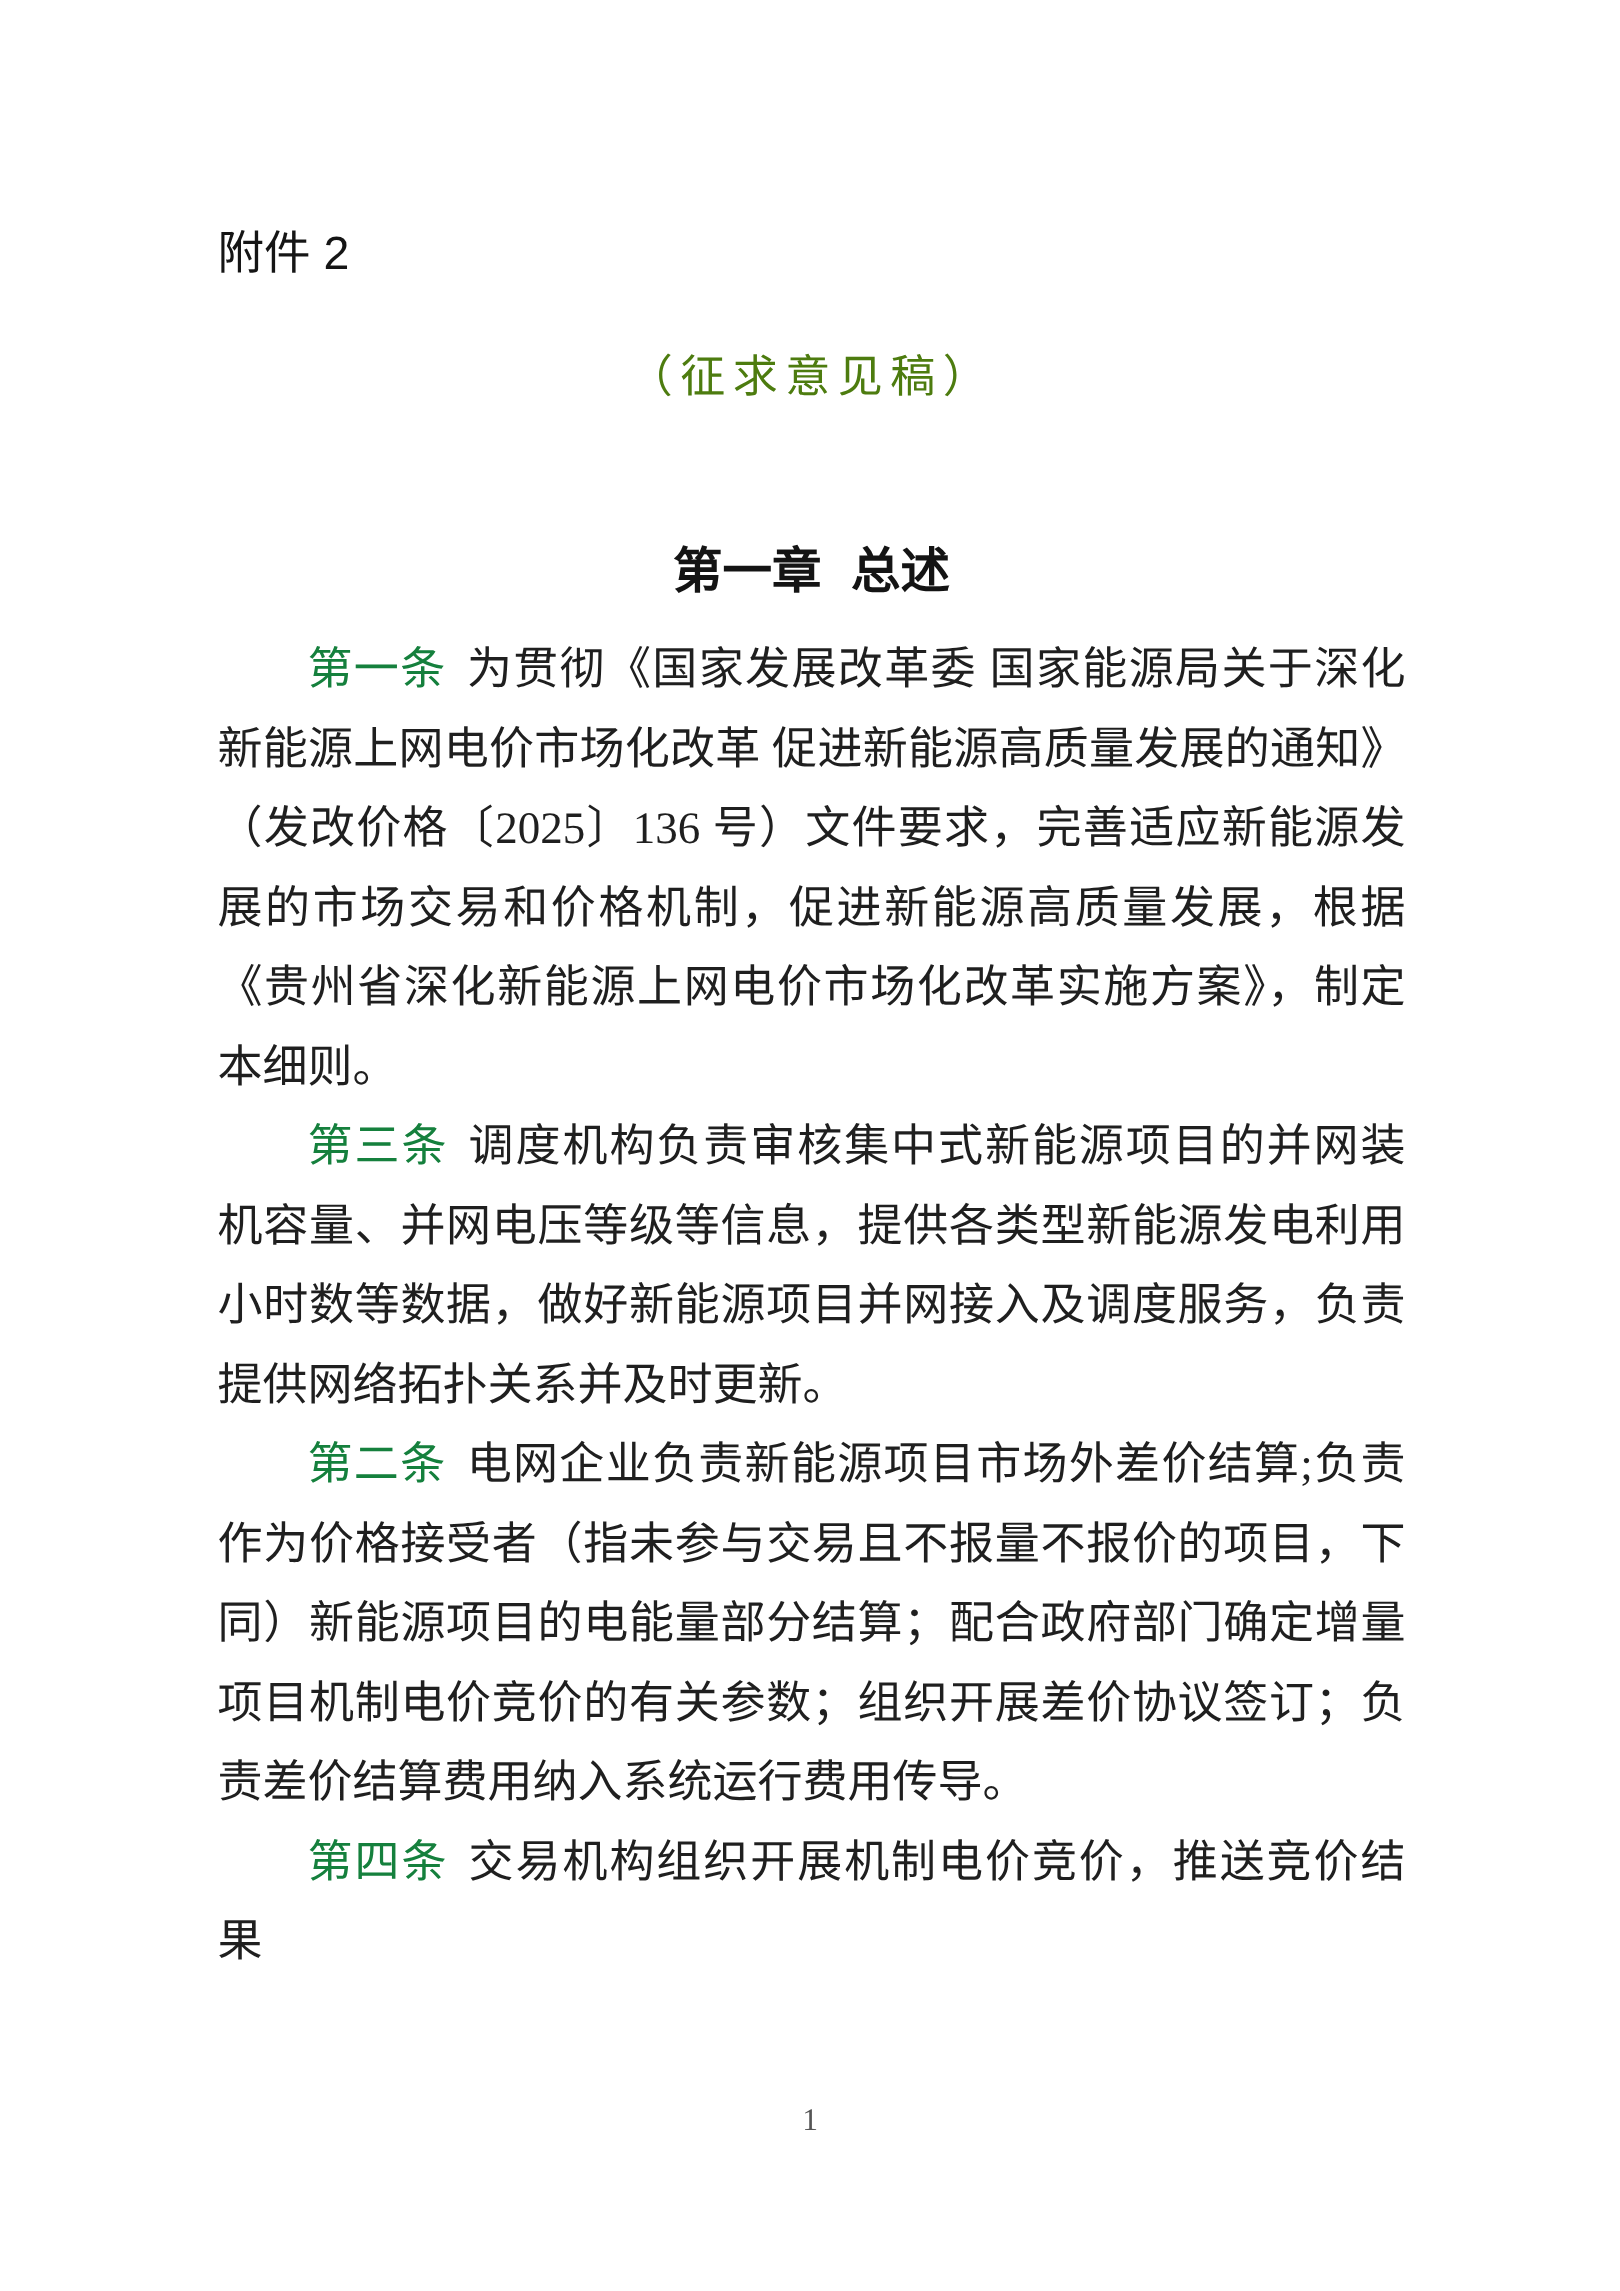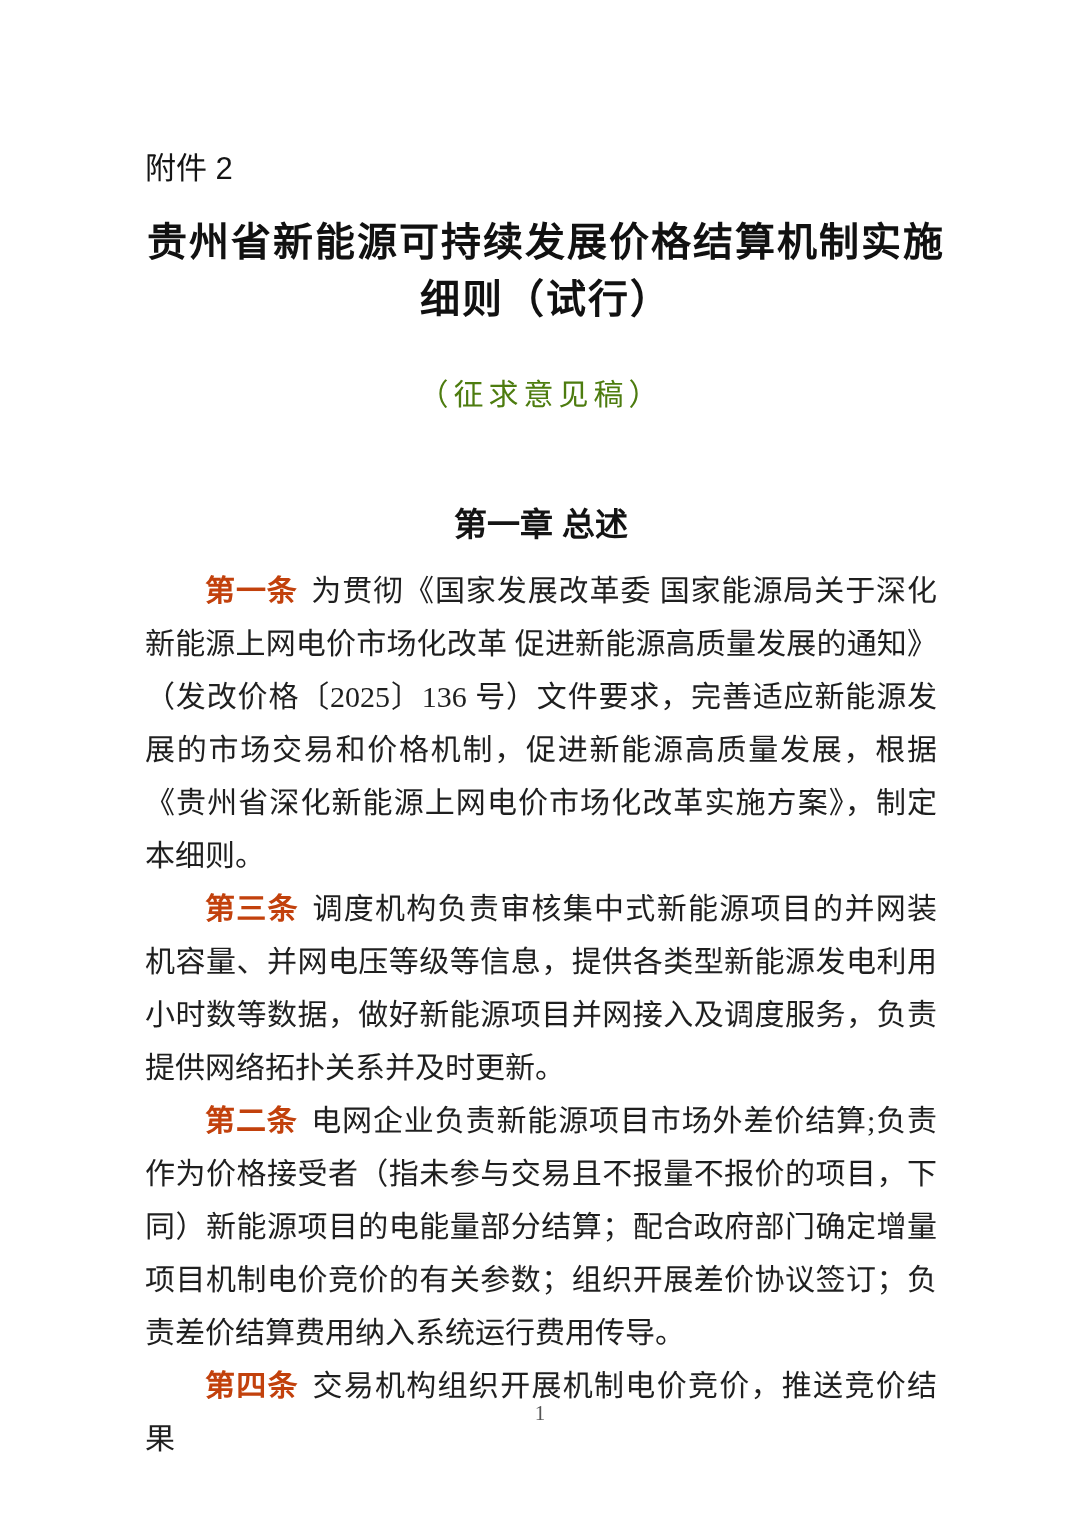--- a/index.html
+++ b/index.html
@@ -42,61 +42,60 @@
   .draft-note {
     margin-top: 42px;
     text-align: center;
     font-size: 30px;
     letter-spacing: 5px;
     color: #4d7c0f;
   }
   .chapter-heading {
     margin: 26px 0 18px 0;
     text-align: center;
-    font-family: Liberation Sans, sans-serif;
+    font-family: Liberation Mono, monospace;
     font-size: 33px;
     font-weight: 700;
     color: #141414;
   }
   .chapter-first .chapter-heading {
     margin-top: 84px;
   }
   .article {
     margin: 0;
     font-size: 30px;
     line-height: 53px;
     text-align: justify;
     text-indent: 2em;
     color: #1f1f1f;
   }
   .article-label {
     font-family: "Liberation Sans", sans-serif;
-    font-weight: 700;
-    color: #c2410c;
+    font-weight: 400;
+    color: #15803d;
     margin-right: 0.45em;
   }
   .page-footer {
     position: absolute;
     top: 1388px;
     left: 0;
     width: 100%;
     text-align: center;
     font-size: 21px;
     color: #555555;
   }
 </style>
 </head>
 <body>
 
 <div class="page">
   <div class="content">
 
     <div class="attachment-label">附件 2</div>
 
-    <h1 class="doc-title">贵州省新能源可持续发展价格结算机制实施细则（试行）</h1>
 
     <div class="draft-note">（征求意见稿）</div>
 
     <section class="chapter chapter-first">
       <h2 class="chapter-heading">第一章 总述</h2>
 
       <p class="article"><span class="article-label">第一条</span><span class="article-text">为贯彻《国家发展改革委 国家能源局关于深化新能源上网电价市场化改革 促进新能源高质量发展的通知》（发改价格〔2025〕136 号）文件要求，完善适应新能源发展的市场交易和价格机制，促进新能源高质量发展，根据《贵州省深化新能源上网电价市场化改革实施方案》，制定本细则。</span></p>
     </section>
 
     <section class="chapter">

